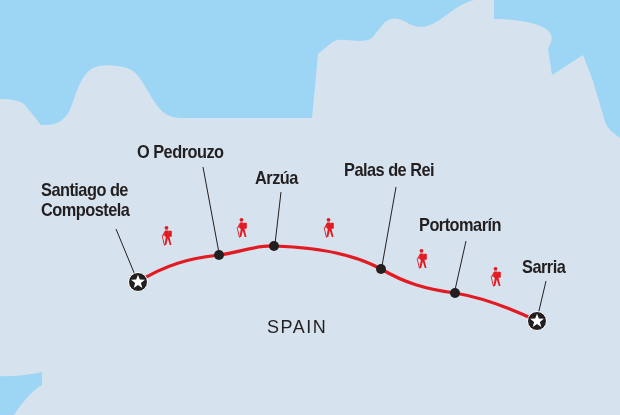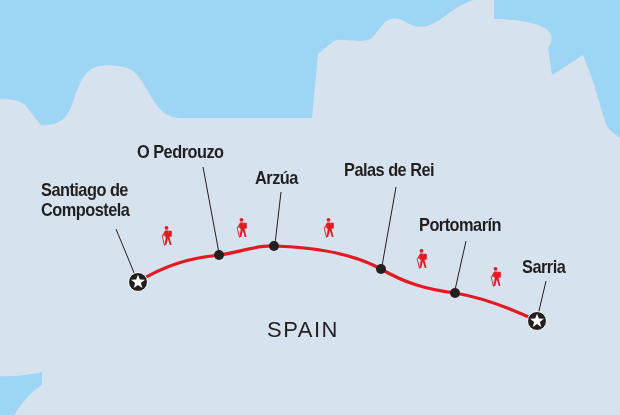--- a/index.html
+++ b/index.html
@@ -1,19 +1,19 @@
 <!DOCTYPE html>
 <html><head>
 <meta charset="utf-8">
 <style>
   html, body { margin:0; padding:0; }
   body { width:620px; height:415px; overflow:hidden; background:#d6e3ee; position:relative; font-family:"Liberation Sans", sans-serif; }
   #map { position:absolute; left:0; top:0; width:620px; height:415px; }
   .label { position:absolute; color:#231f20; font-family:"Liberation Sans", sans-serif; font-weight:bold; font-size:19px; line-height:20px; letter-spacing:-0.6px; transform:scaleX(0.86); transform-origin:left top; white-space:nowrap; }
-  .country { position:absolute; color:#231f20; font-family:"Liberation Sans", sans-serif; font-size:22px; letter-spacing:1.5px; white-space:nowrap; }
+  .country { position:absolute; color:#231f20; font-family:"Liberation Sans", sans-serif; font-size:18px; letter-spacing:1.5px; white-space:nowrap; }
 </style>
 </head>
 <body>
 
 <svg id="map" viewBox="0 0 620 415" xmlns="http://www.w3.org/2000/svg">
   <defs>
     <g id="hiker">
       <circle cx="5.5" cy="1.8" r="1.9"></circle>
       <path d="M4,4.5 L7.5,4.5 L8.5,11 L10.5,19 L8.8,19 L6.8,12.5 L5.2,19 L3.5,19 L4.8,11 L3,9.5 Z"></path>
       <rect x="7.5" y="4.8" width="3.3" height="6" rx="0.8"></rect>

